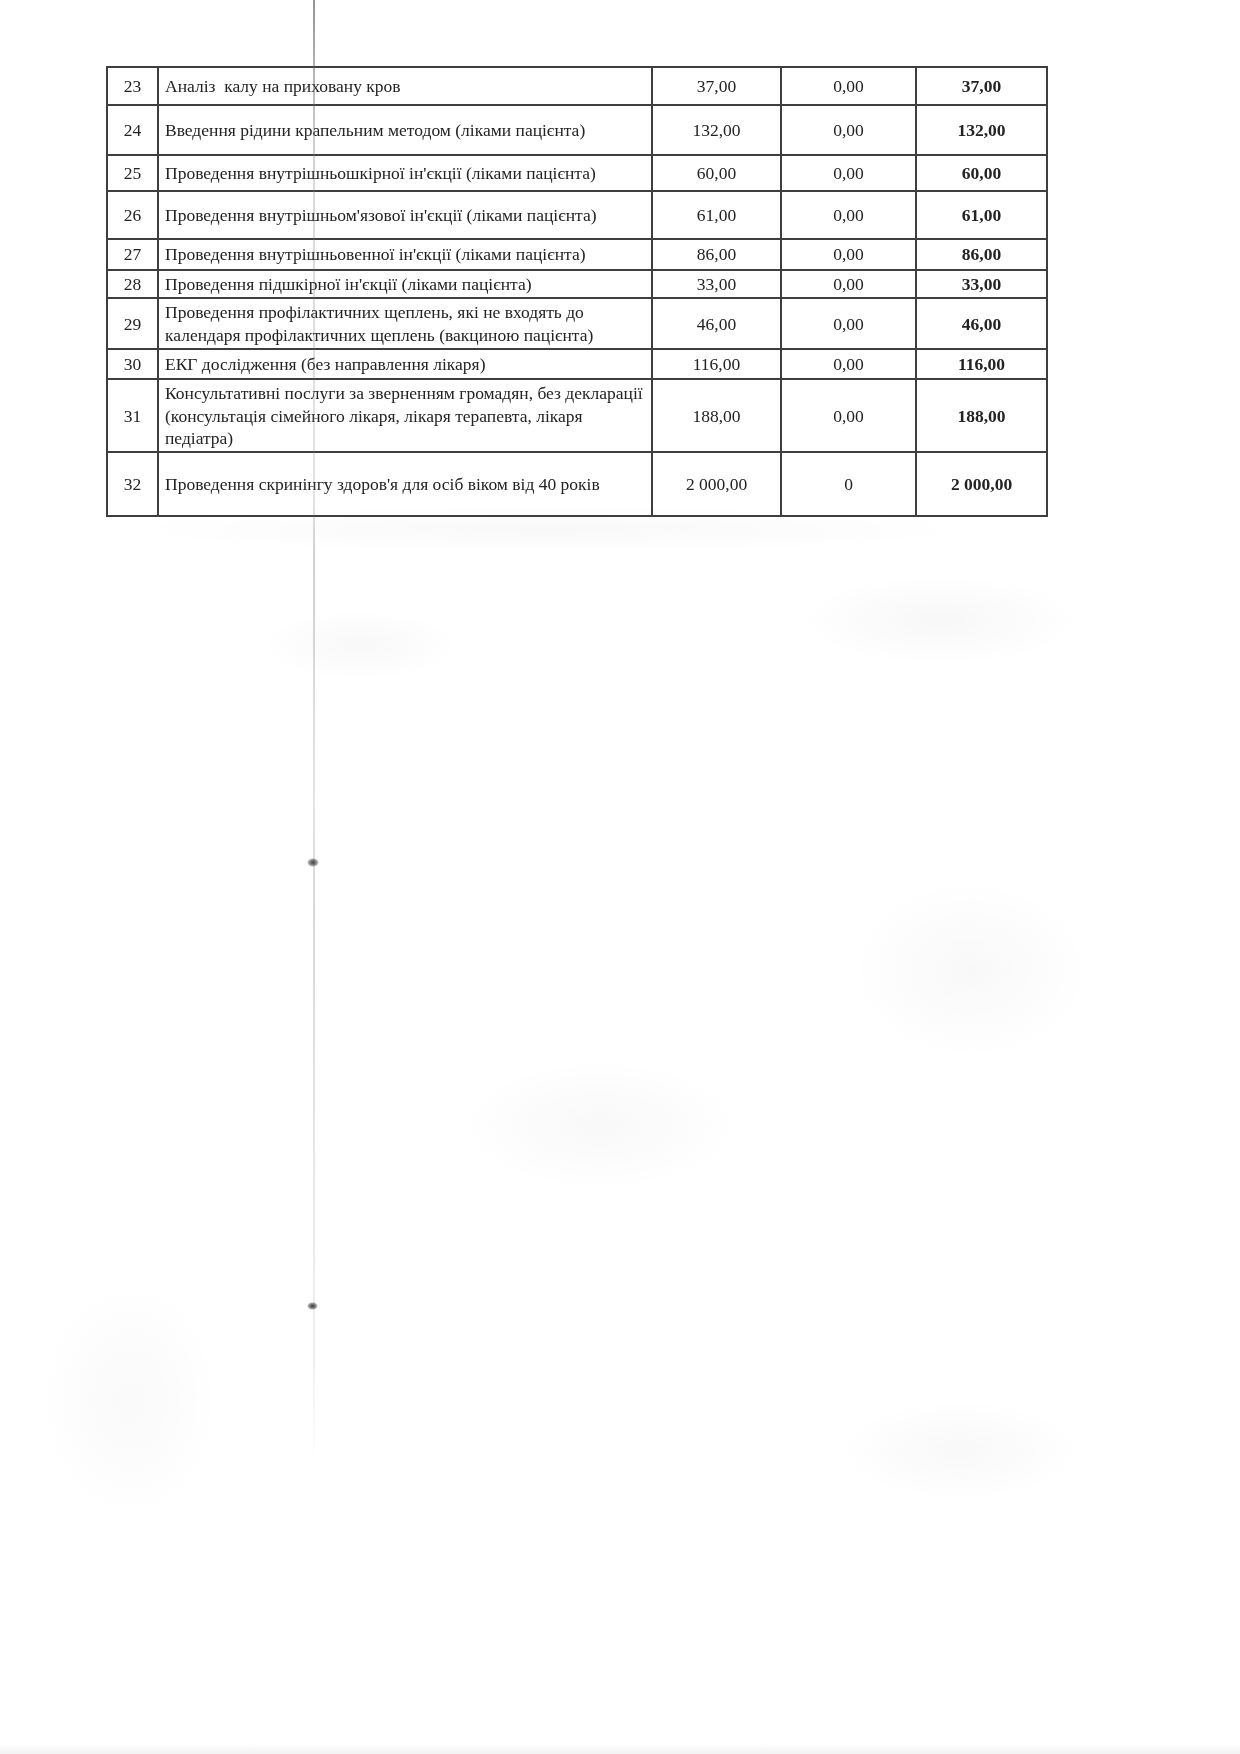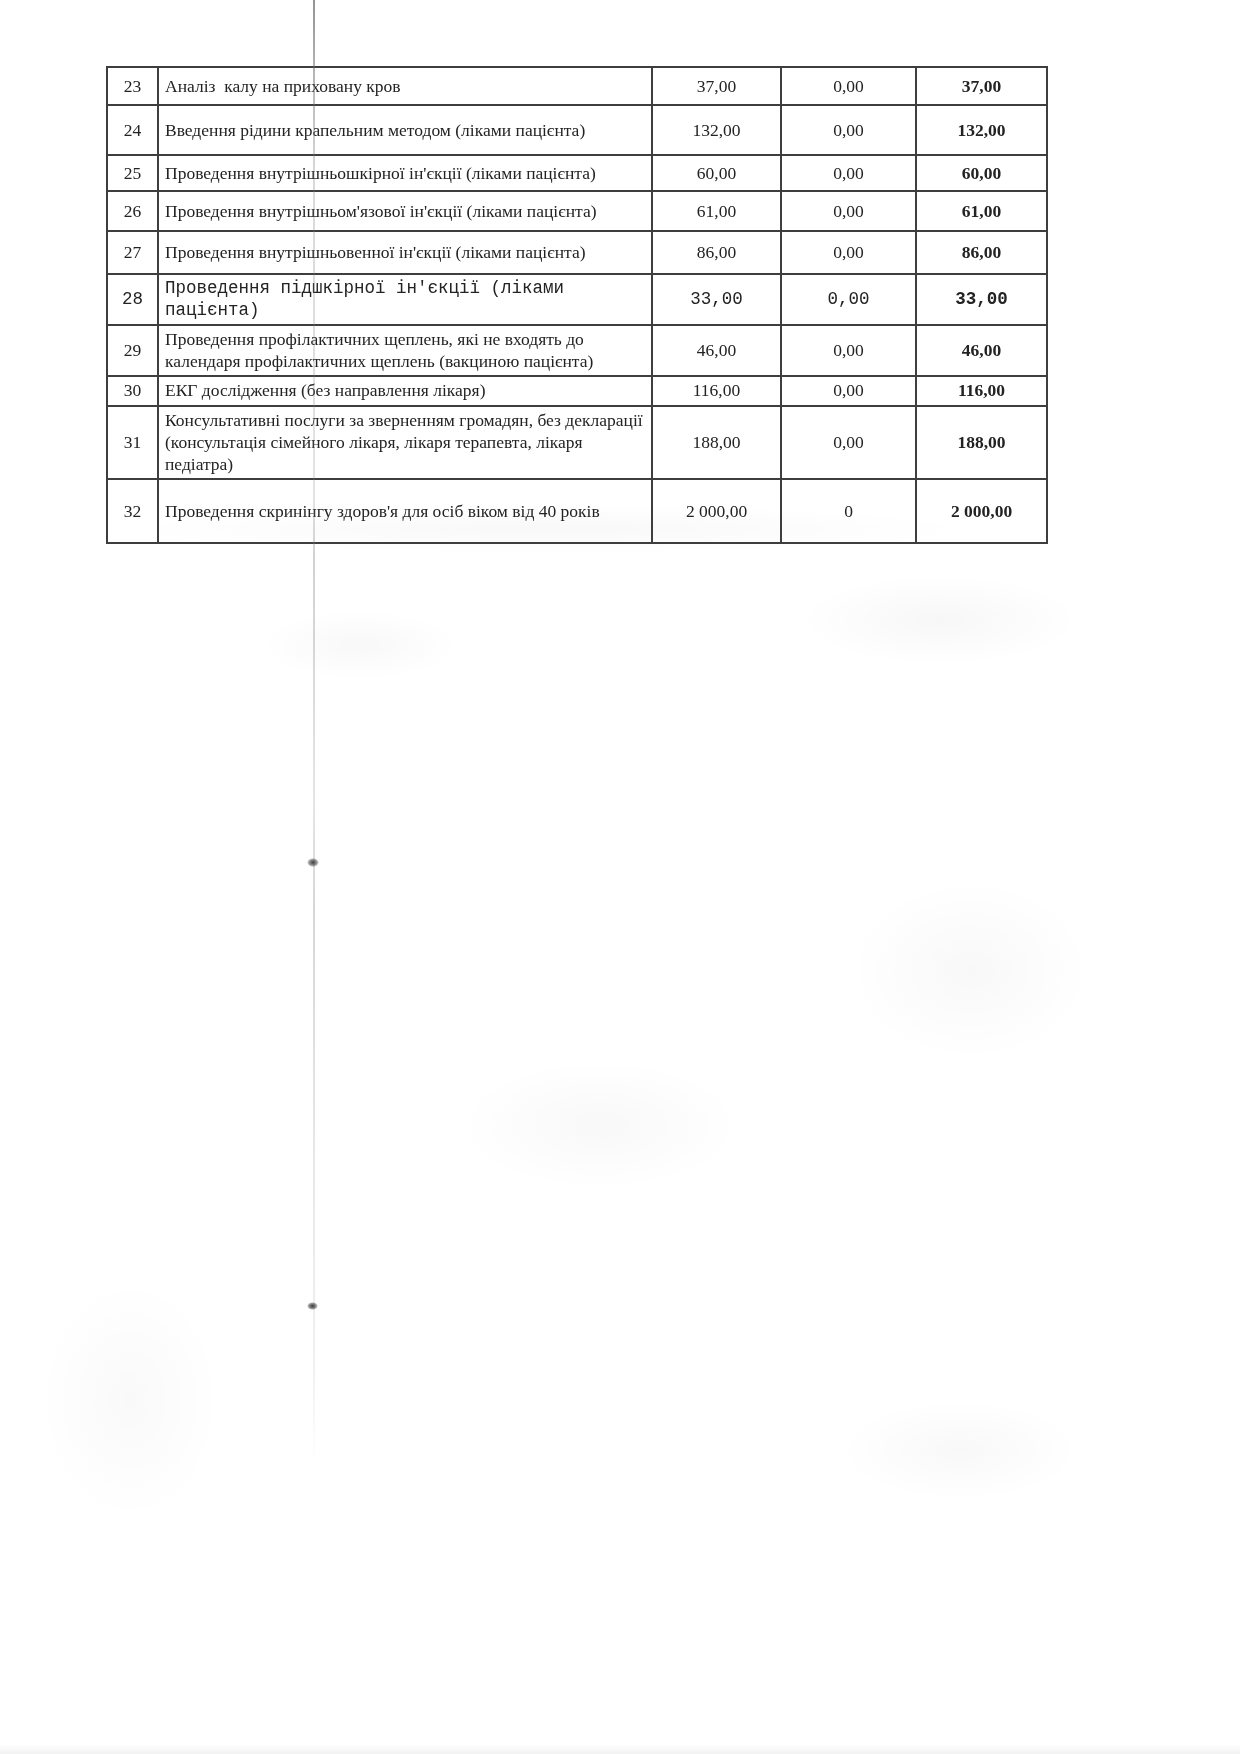--- a/index.html
+++ b/index.html
@@ -114,23 +114,23 @@
     padding: 0 4px;
   }
   td.c-total {
     text-align: center;
     padding: 0 4px;
     font-weight: bold;
   }
   #table-body tr:nth-child(1)  { height: 38px; }
   #table-body tr:nth-child(2)  { height: 50px; }
   #table-body tr:nth-child(3)  { height: 36px; }
-  #table-body tr:nth-child(4)  { height: 40px; }
-  #table-body tr:nth-child(5)  { height: 43px; }
-  #table-body tr:nth-child(6)  { height: 22px; font-family: Liberation Mono, monospace; }
+  #table-body tr:nth-child(4)  { height: 48px; }
+  #table-body tr:nth-child(5)  { height: 31px; }
+  #table-body tr:nth-child(6)  { height: 22px; }
   #table-body tr:nth-child(7)  { height: 38px; }
   #table-body tr:nth-child(8)  { height: 30px; border-radius: 9px; }
   #table-body tr:nth-child(9)  { height: 73px; }
   #table-body tr:nth-child(10) { height: 64px; }
 </style>
 </head>
 <body>
 
 <div class="page">
 

